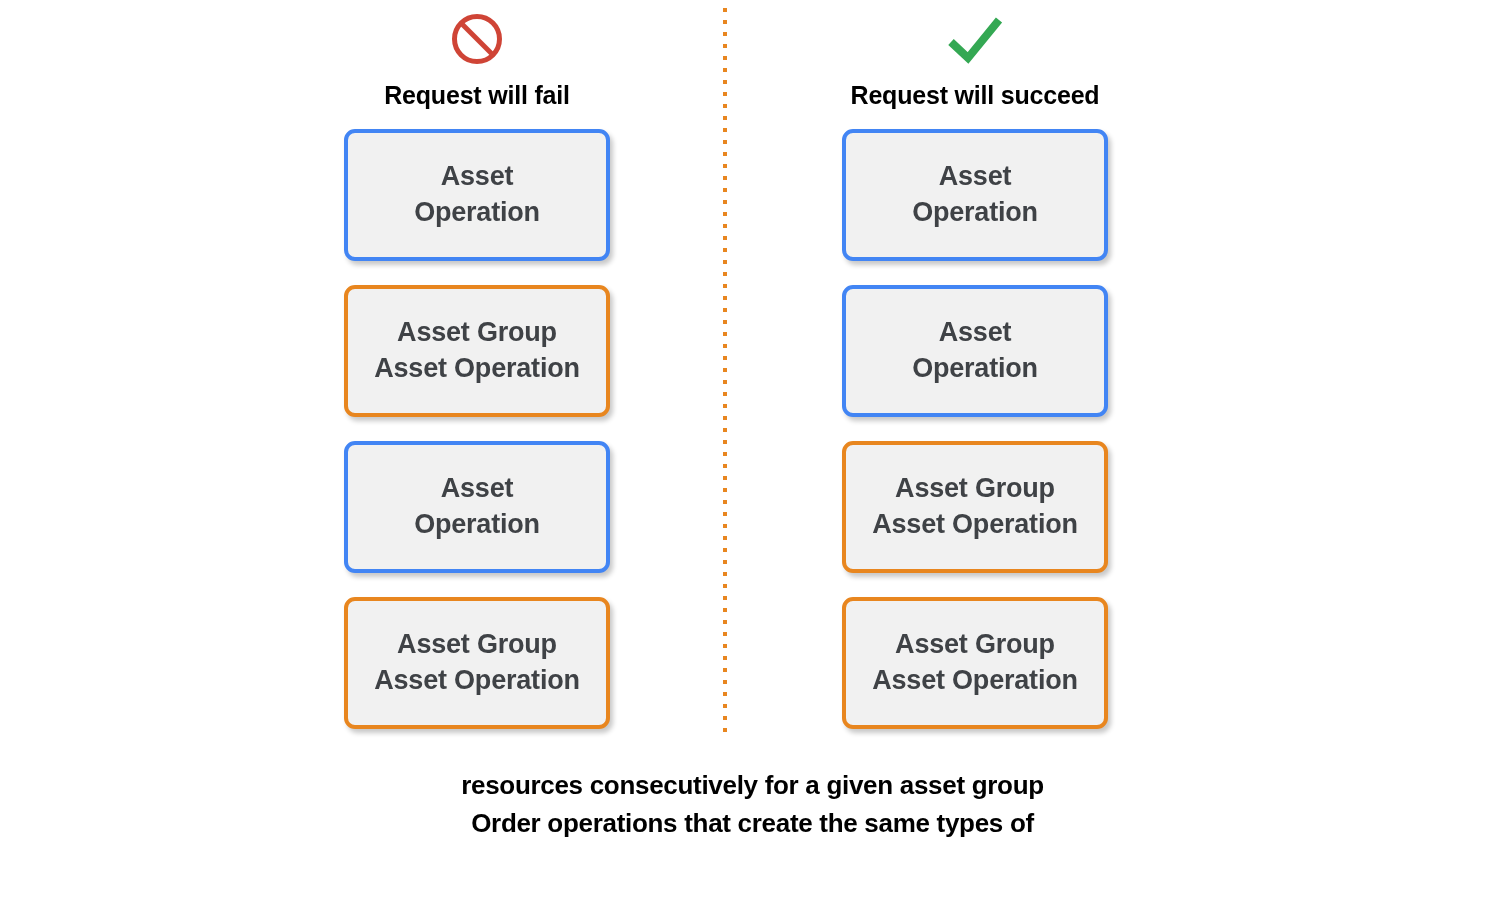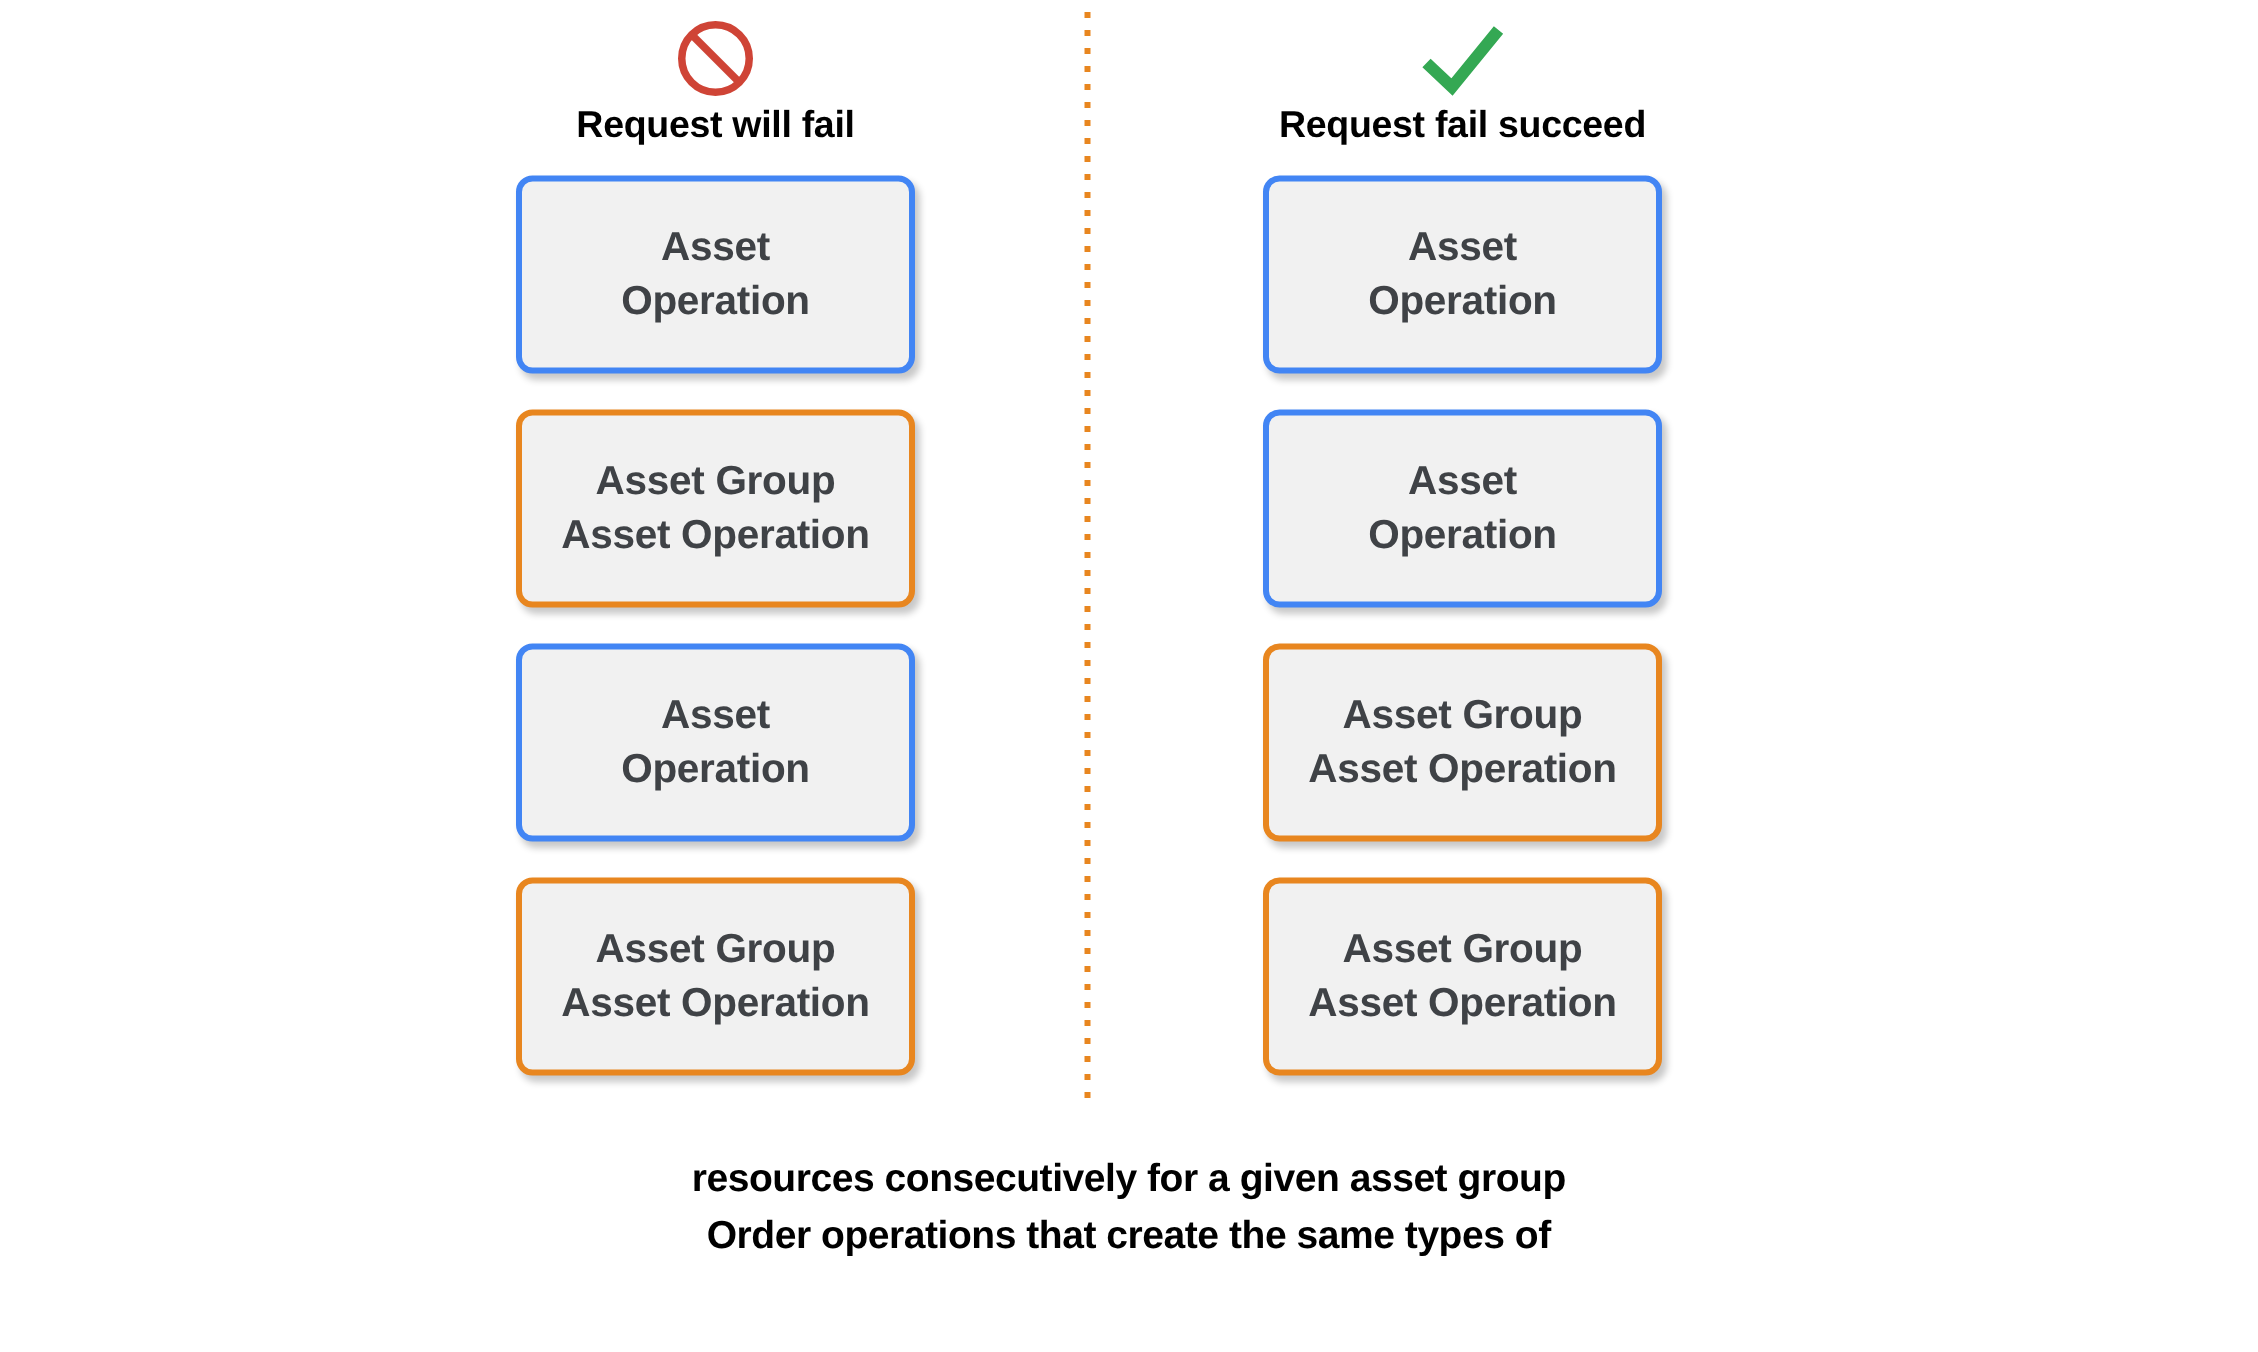--- a/index.html
+++ b/index.html
@@ -56,21 +56,21 @@
     justify-content: center;
   }
   .col-icon svg { display: block; }
 
   .col-heading {
     font-size: 25px;
     font-weight: bold;
     color: #000000;
     letter-spacing: -0.2px;
     line-height: 1;
-    margin-top: 1px;
+    margin-top: 13px;
     margin-bottom: 0;
     white-space: nowrap;
   }
 
   .box-stack {
     margin-top: 21px;
     display: flex;
     flex-direction: column;
     gap: 24px;
   }
@@ -156,21 +156,21 @@
 
     </div>
   </div>
 
   <div class="column right">
     <div class="col-icon">
       <svg width="60" height="54" viewBox="0 0 60 54" aria-hidden="true">
         <polyline points="6,30 23,46 54,8" fill="none" stroke="#34a853" stroke-width="8" stroke-linecap="butt" stroke-linejoin="miter"></polyline>
       </svg>
     </div>
-    <div class="col-heading">Request fail succeed</div>
+    <div class="col-heading">Request will succeed</div>
 
     <div class="box-stack">
 
       <div class="box">
         <span class="box-line">Asset</span>
         <span class="box-line">Operation</span>
       </div>
 
       <div class="box">
         <span class="box-line">Asset</span>

